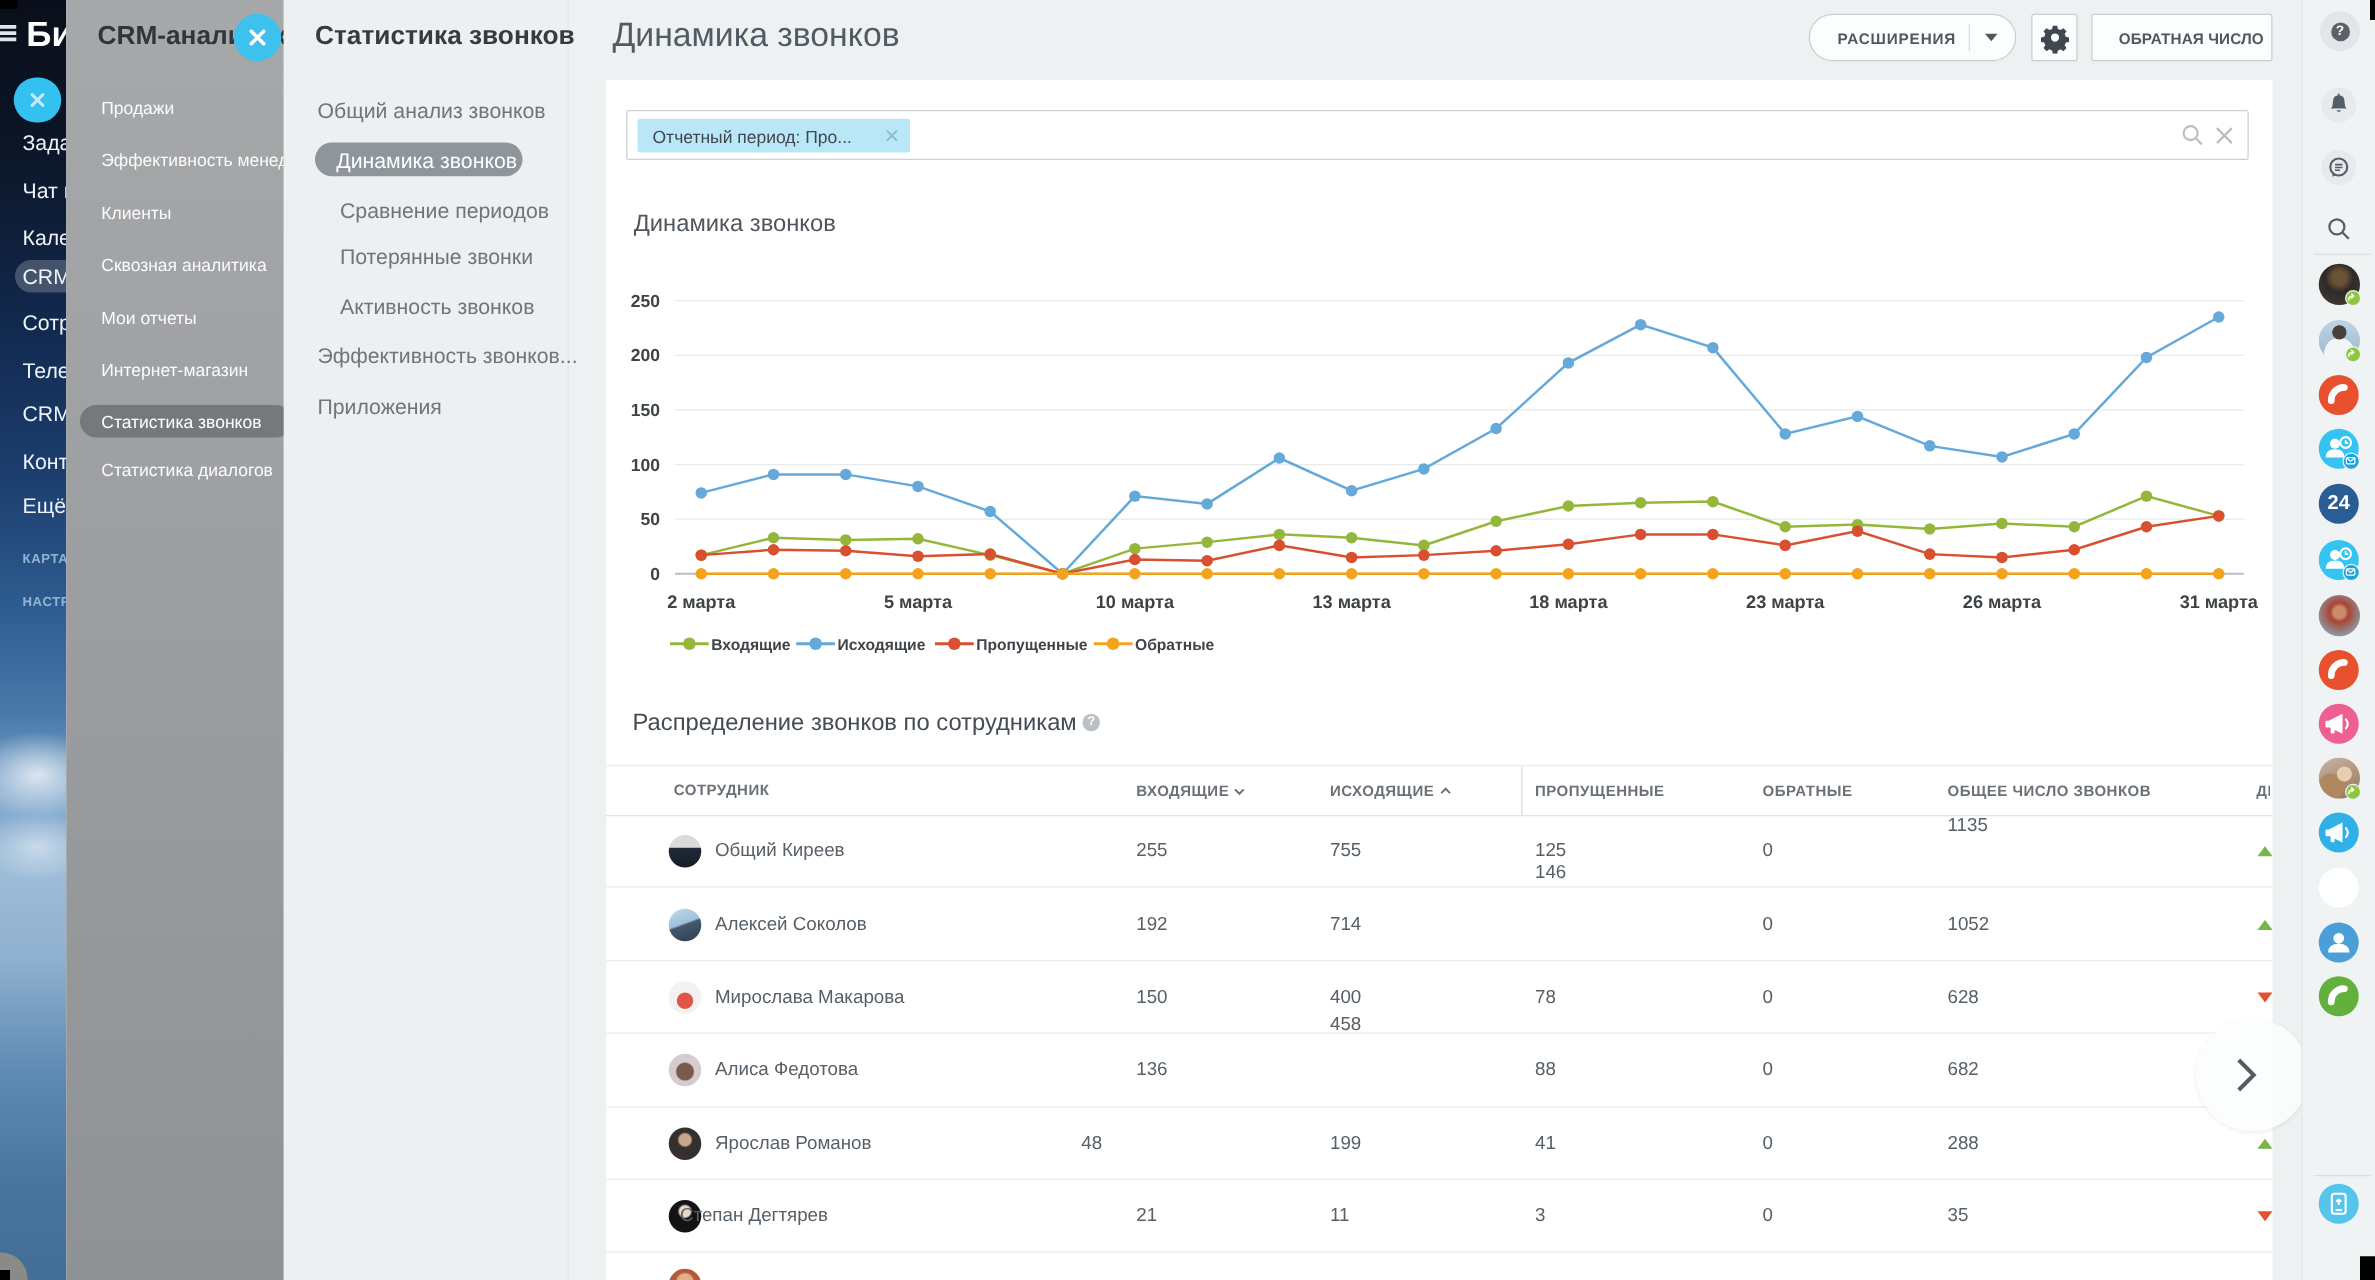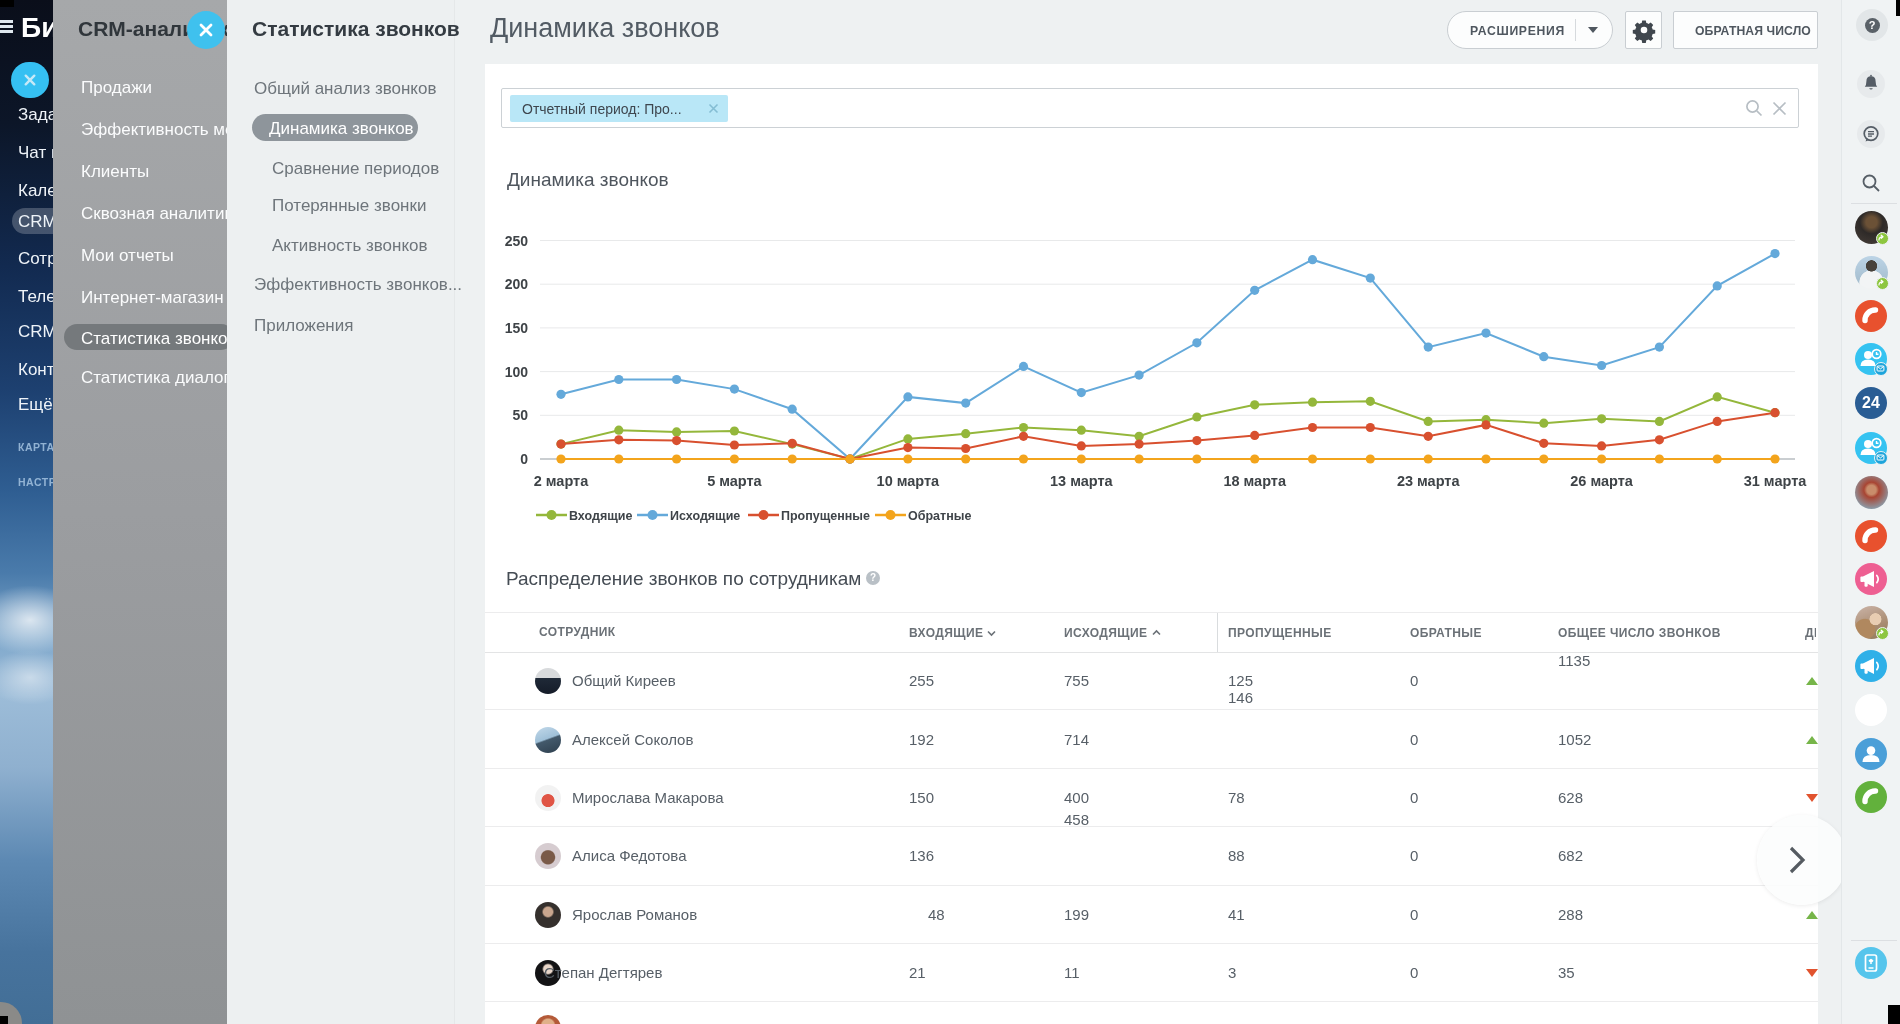--- a/index.html
+++ b/index.html
@@ -3,21 +3,21 @@
 <style>
 * {margin:0;padding:0;box-sizing:border-box}
 html,body {width:1900px;height:1024px;overflow:hidden;font-family:"Liberation Sans",sans-serif;background:#eef1f2;position:relative}
 .abs {position:absolute}
 .av {position:absolute;width:26px;height:26px;border-radius:50%}
 .rav {position:absolute;width:33px;height:33px;border-radius:50%}
 .ric {position:absolute;width:32px;height:32px;border-radius:50%}
 .cell {position:absolute;font-size:15px;color:#575f67;white-space:nowrap}
 .hcell {position:absolute;font-size:12px;font-weight:bold;color:#6b7177;letter-spacing:0.4px;white-space:nowrap}
 .p1item {position:absolute;left:18px;font-size:17px;color:#eef3f8;white-space:nowrap}
-.p2item {position:absolute;left:28px;font-size:17px;color:#fbfcfd;white-space:nowrap}
+.p2item {position:absolute;left:28px;font-size:14px;color:#fbfcfd;white-space:nowrap}
 .p3item {position:absolute;font-size:17px;color:#6e757b;white-space:nowrap}
 </style></head>
 <body>
 
 <div class="abs" style="left:0;top:0;width:53px;height:1024px;overflow:hidden;background:linear-gradient(180deg,#0a0e1a 0%,#0c1628 12%,#122a50 26%,#1d4070 38%,#2f5e92 48%,#4a7bab 56%,#7ea7cb 62%,#9cbcd8 68%,#8fb0cf 75%,#5d89b3 84%,#47739d 93%,#426e96 100%)">
 <div class="abs" style="left:-25px;top:585px;width:110px;height:70px;border-radius:50%;background:radial-gradient(ellipse,rgba(255,255,255,0.75),rgba(255,255,255,0) 70%)"></div>
 <div class="abs" style="left:-15px;top:650px;width:90px;height:55px;border-radius:50%;background:radial-gradient(ellipse,rgba(255,255,255,0.5),rgba(255,255,255,0) 70%)"></div>
 <div class="abs" style="left:0;top:0;width:14px;height:7px;background:#000"></div>
 
 <div class="abs" style="left:0;top:20px;width:13px;height:2.6px;background:#dfe7ee"></div>
@@ -282,21 +282,21 @@
 <div class="av" style="left:535px;top:843px;background:radial-gradient(circle at 50% 55%,#7a5a48 0 34%,#d6ccd0 40%)"></div>
 <div class="cell" style="left:572px;top:847px">Алиса Федотова</div>
 <div class="cell" style="left:909px;top:847px">136</div>
 <div class="cell" style="left:1064px;top:811px">458</div>
 <div class="cell" style="left:1228px;top:847px">88</div>
 <div class="cell" style="left:1410px;top:847px">0</div>
 <div class="cell" style="left:1558px;top:847px">682</div>
 <div style="position:absolute;left:485px;top:943px;width:1333px;height:1px;background:#ececed"></div>
 <div class="av" style="left:535px;top:902px;background:radial-gradient(circle at 50% 38%,#c9a68e 0 22%,#35302d 30%)"></div>
 <div class="cell" style="left:572px;top:906px">Ярослав Романов</div>
-<div class="cell" style="left:928px;top:906px">48</div>
+<div class="cell" style="left:865px;top:906px">48</div>
 <div class="cell" style="left:1064px;top:906px">199</div>
 <div class="cell" style="left:1228px;top:906px">41</div>
 <div class="cell" style="left:1410px;top:906px">0</div>
 <div class="cell" style="left:1558px;top:906px">288</div>
 <div style="position:absolute;left:1806px;top:911px;width:0;height:0;border-left:6px solid transparent;border-right:6px solid transparent;border-bottom:8px solid #76b549"></div>
 <div style="position:absolute;left:485px;top:1001px;width:1333px;height:1px;background:#ececed"></div>
 <div class="av" style="left:535px;top:960px;background:radial-gradient(circle at 50% 35%,#e8d6c9 0 20%,#131315 28%)"></div>
 <div class="cell" style="left:544px;top:964px">Степан Дегтярев</div>
 <div class="cell" style="left:909px;top:964px">21</div>
 <div class="cell" style="left:1064px;top:964px">11</div>

